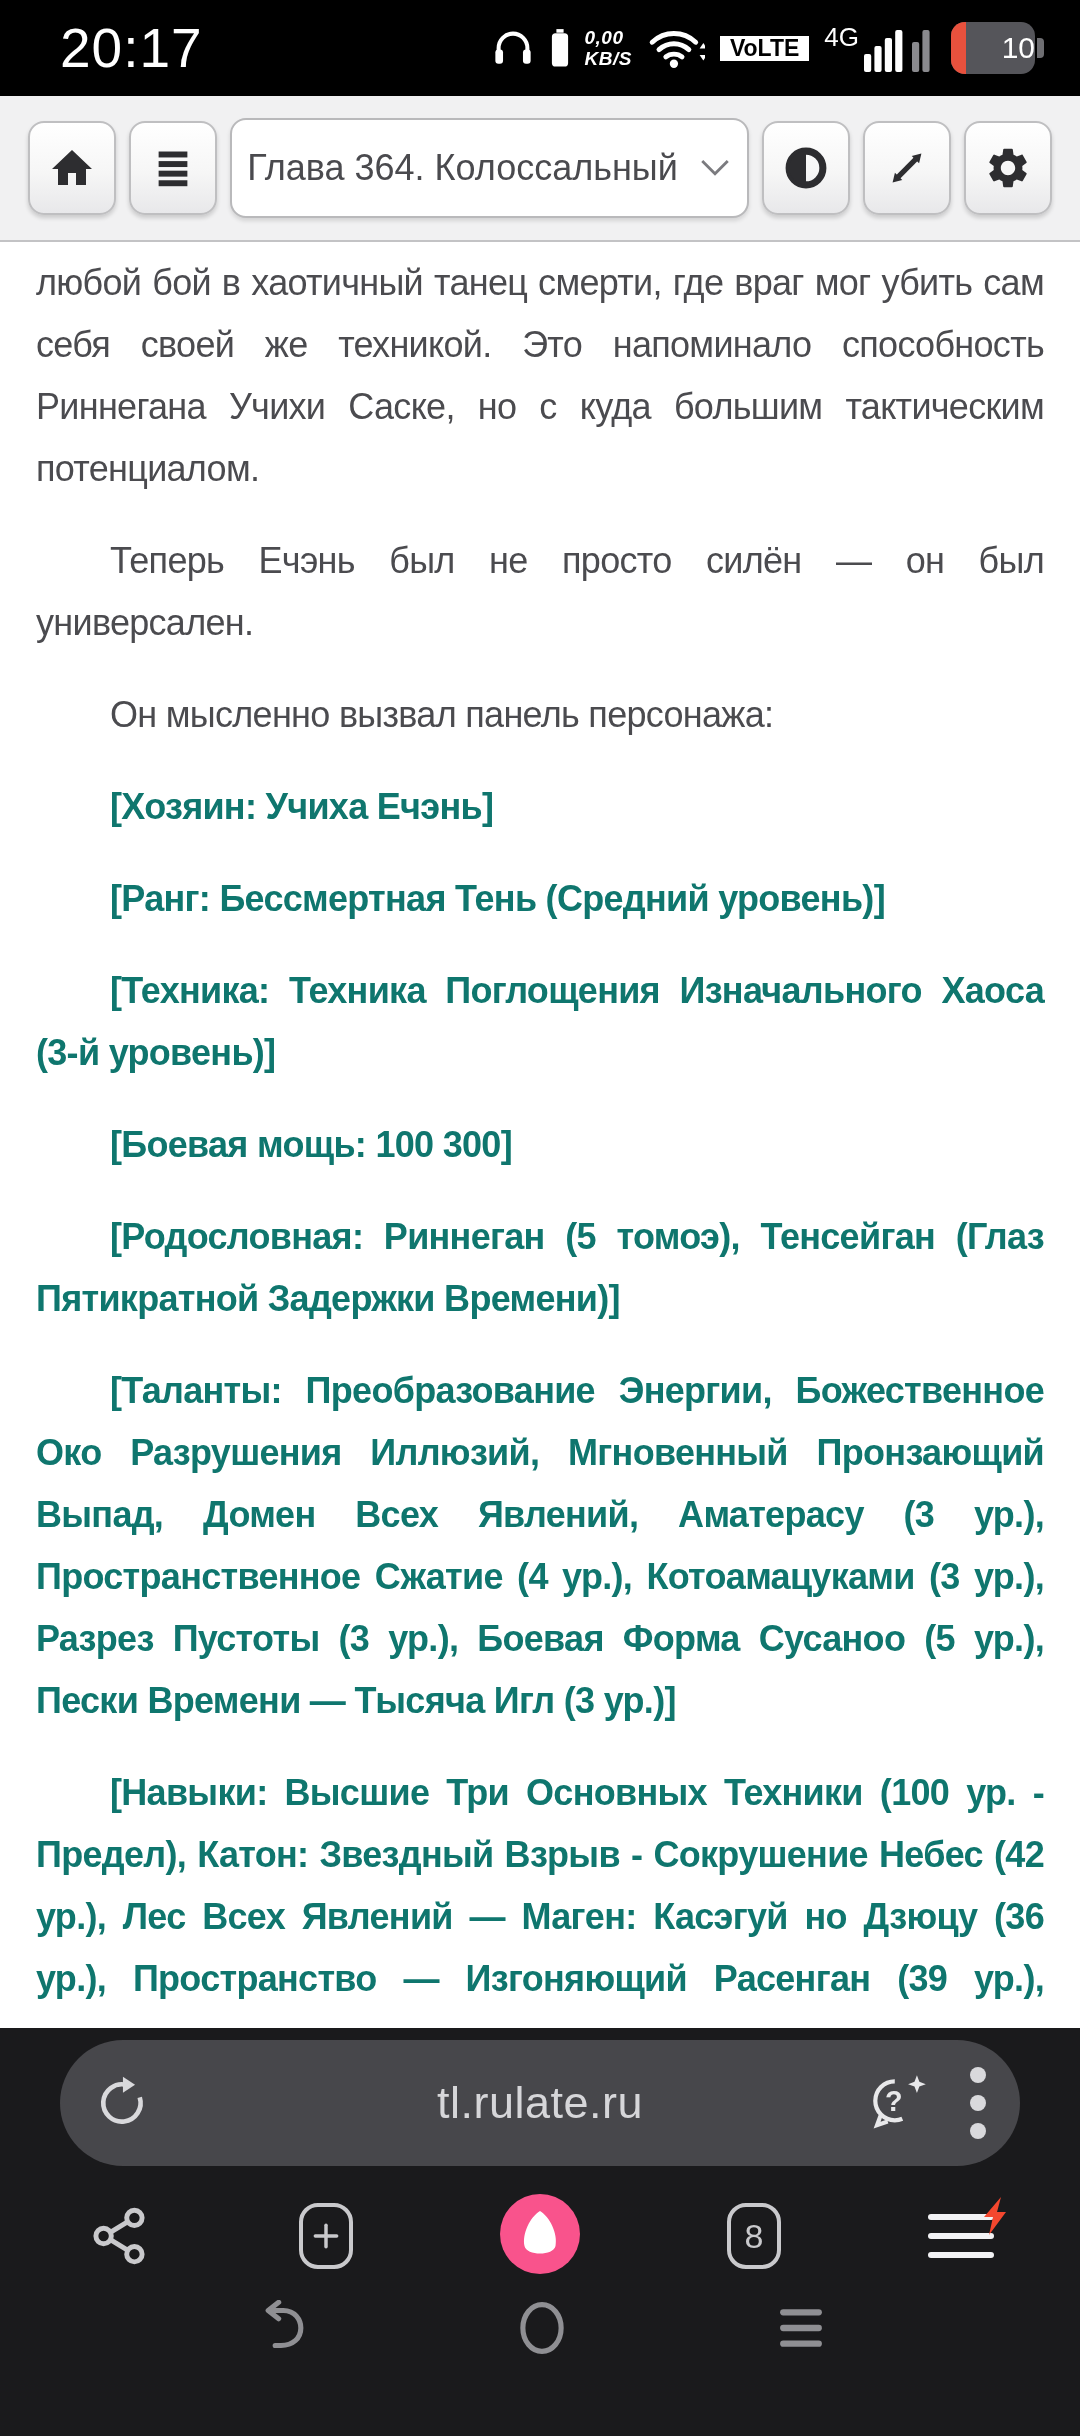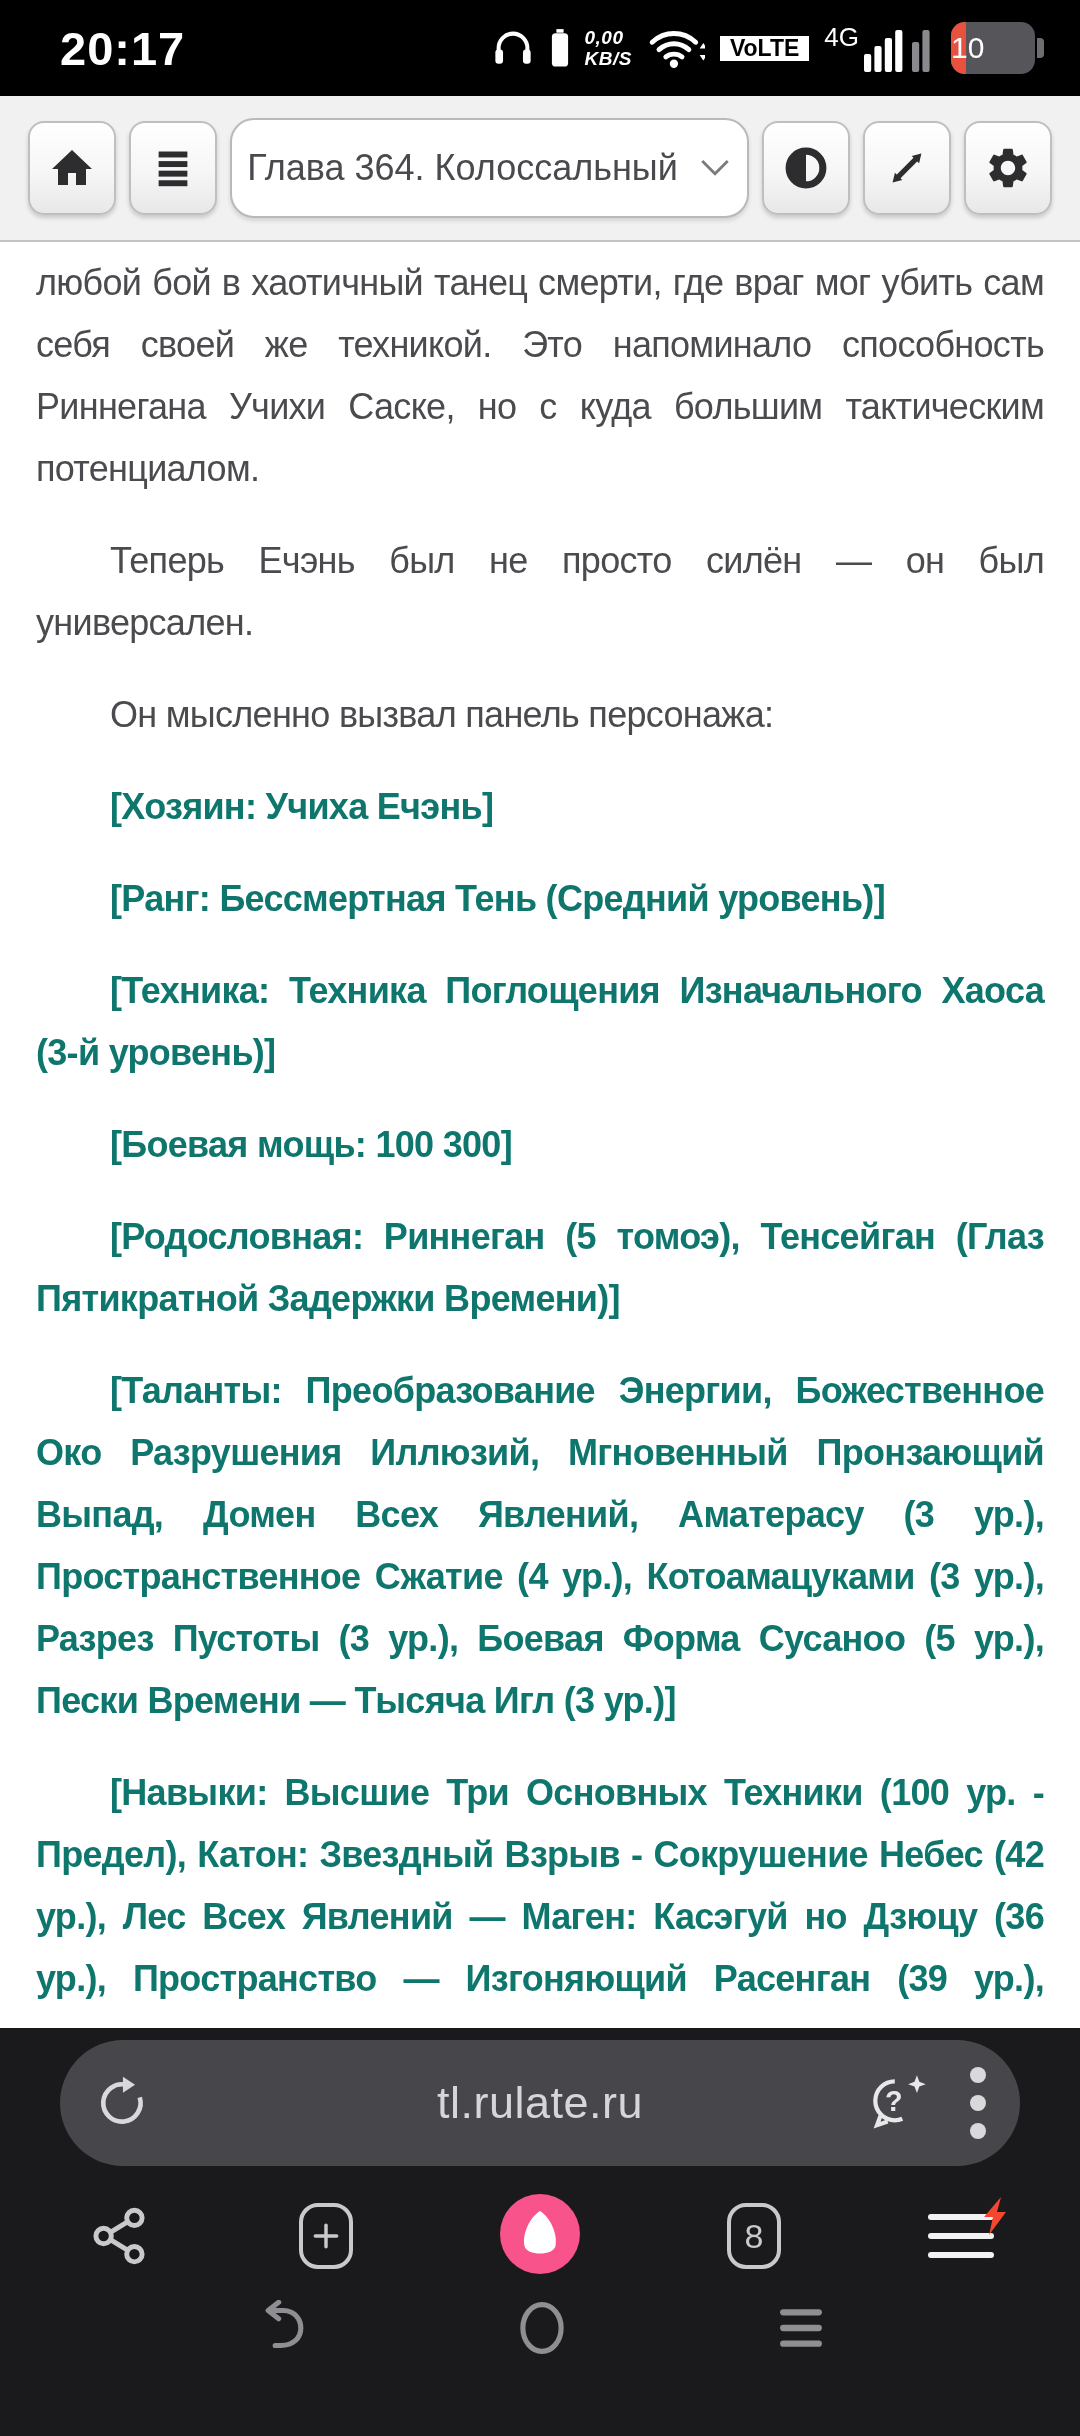--- a/index.html
+++ b/index.html
@@ -2,38 +2,38 @@
 <html><head>
 <meta charset="utf-8">
 <style>
   * { margin:0; padding:0; box-sizing:border-box; }
   html,body { background:#000; }
   body { font-family:"Liberation Sans", sans-serif; }
   .screen { position:relative; width:1080px; height:2436px; background:#ffffff; overflow:hidden; margin:0 auto; }
 
   
   .status-bar { height:96px; background:#000; display:flex; align-items:center; justify-content:space-between; padding:0 36px 0 60px; color:#fff; }
-  .sb-time { font-size:47px; letter-spacing:1px; font-weight:700; }
+  .sb-time { font-size:55px; letter-spacing:1px; font-weight:400; }
   .sb-right { display:flex; align-items:center; gap:15px; }
   .sb-speed { font-size:19px; font-weight:700; line-height:21px; text-align:left; letter-spacing:0.5px;font-style:italic; }
   .volte-badge { background:#fff; color:#000000; font-size:23px; font-weight:700; padding:1px 10px; border-radius:0; line-height:1; }
   .net-4g { display:flex; align-items:flex-end; gap:5px; }
   .net-4g .lbl { font-size:26px; font-weight:400; line-height:1; margin-bottom:22px; }
   .battery { display:flex; align-items:center; }
-  .battery-body { position:relative; width:84px; height:52px; background:#55555a; border-radius:14px; overflow:hidden; display:flex; align-items:center; justify-content:flex-start; }
+  .battery-body { position:relative; width:84px; height:52px; background:#55555a; border-radius:14px; overflow:hidden; display:flex; align-items:center; justify-content:flex-end; }
   .battery-fill { position:absolute; left:0; top:0; bottom:0; width:15px; }
   .battery-num { position:relative; color:#fff; font-size:30px; font-weight:400; }
   .battery-tip { width:7px; height:20px; background:#6e6e72; border-radius:0 4px 4px 0; margin-left:2px; }
 
   
   .reader-toolbar { height:146px; background:#f1f1f2; border-bottom:2px solid #c3c3c5; display:flex; align-items:center; gap:13px; padding:0 28px; }
   .tb-btn { width:88px; height:94px; flex:0 0 auto; border:2px solid #bfbfc1; border-radius:16px;
             background:linear-gradient(180deg,#ffffff 0%,#f6f6f6 55%,#e8e8ea 100%);
             box-shadow:0 3px 4px rgba(0,0,0,0.16); display:flex; align-items:center; justify-content:center; color:#2d2d30; }
-  .chapter-select { flex:1; height:100px; background:#fff; border:2px solid #b9b9bb; border-radius:24px;
+  .chapter-select { flex:1; height:100px; background:#fff; border:2px solid #b9b9bb; border-radius:16px;
             box-shadow:0 3px 4px rgba(0,0,0,0.12); display:flex; align-items:center; justify-content:center; gap:20px;
             font-size:36px; color:#4a4a4e; }
   .chev { color:#7b7b7f; }
 
   
   .reader-content { height:1760px; overflow:hidden; padding:10px 36px 0 36px; background:#fff;
             font-size:36px; line-height:62px; letter-spacing:-0.7px; color:#4b4b4f; text-align:justify; }
   .reader-content p { margin:0 0 30px 0; text-indent:74px; }
   .reader-content p.no-indent { text-indent:0; }
   .reader-content p.bold { font-weight:700; color:#0f766e; }

